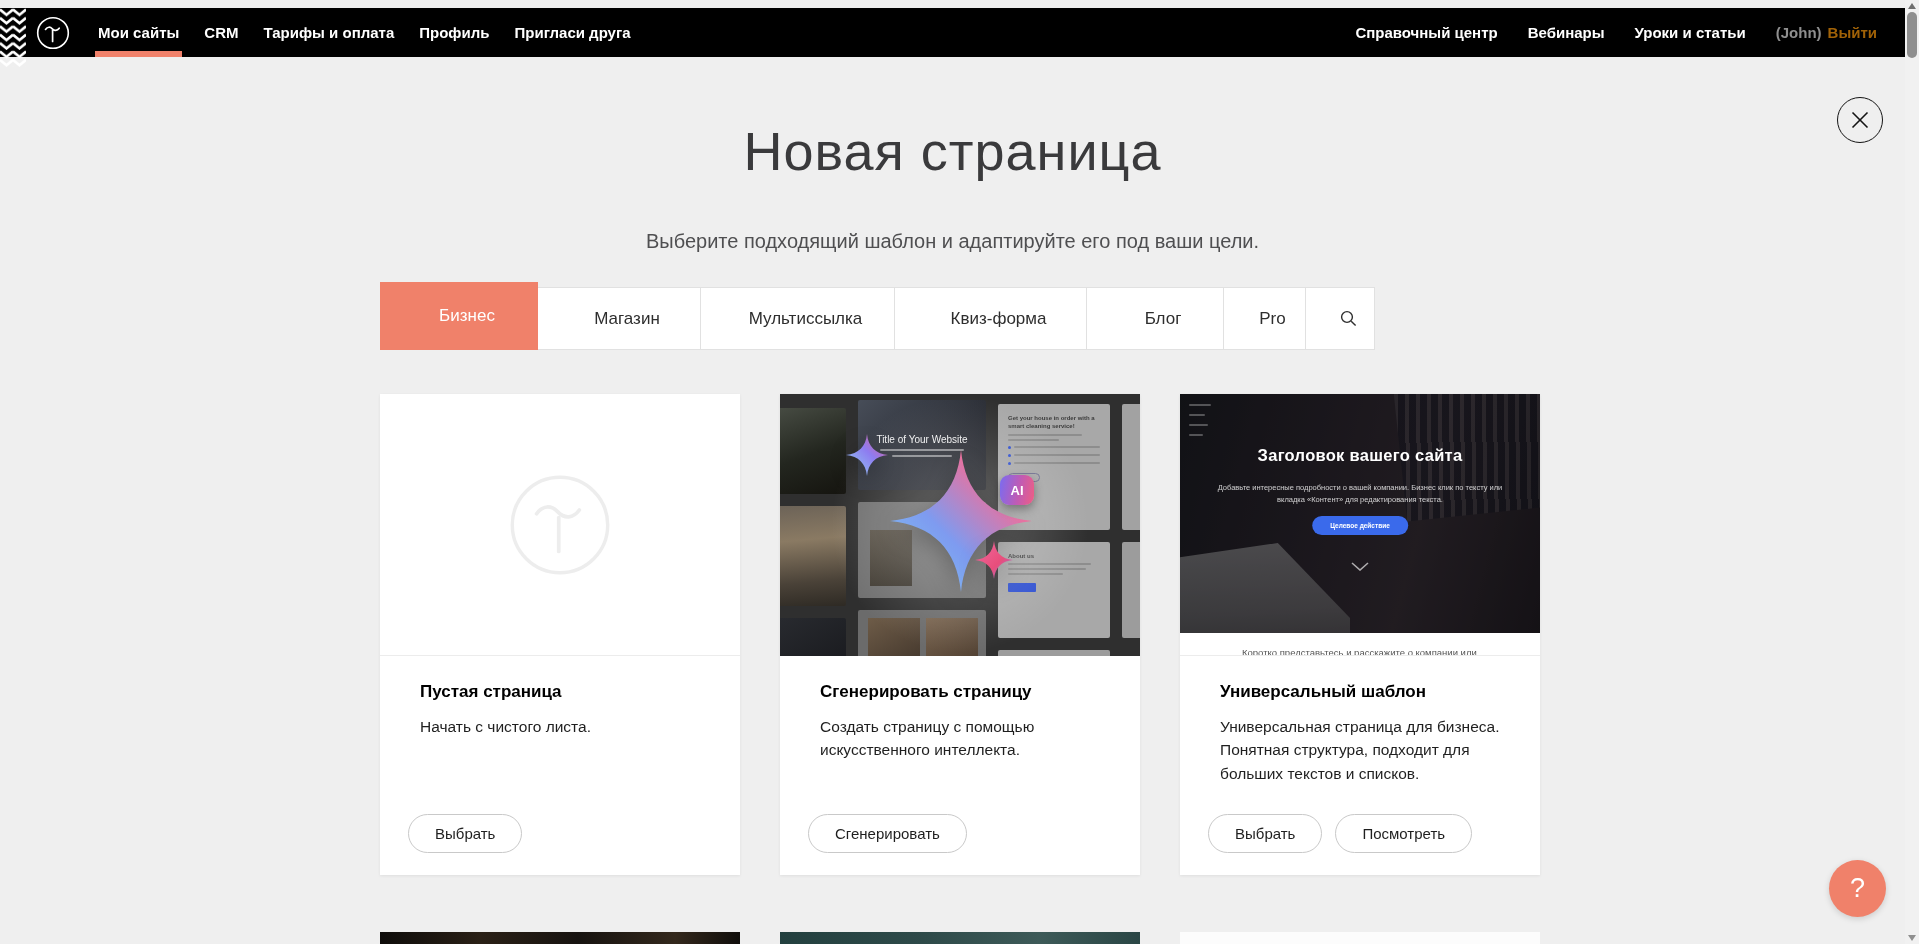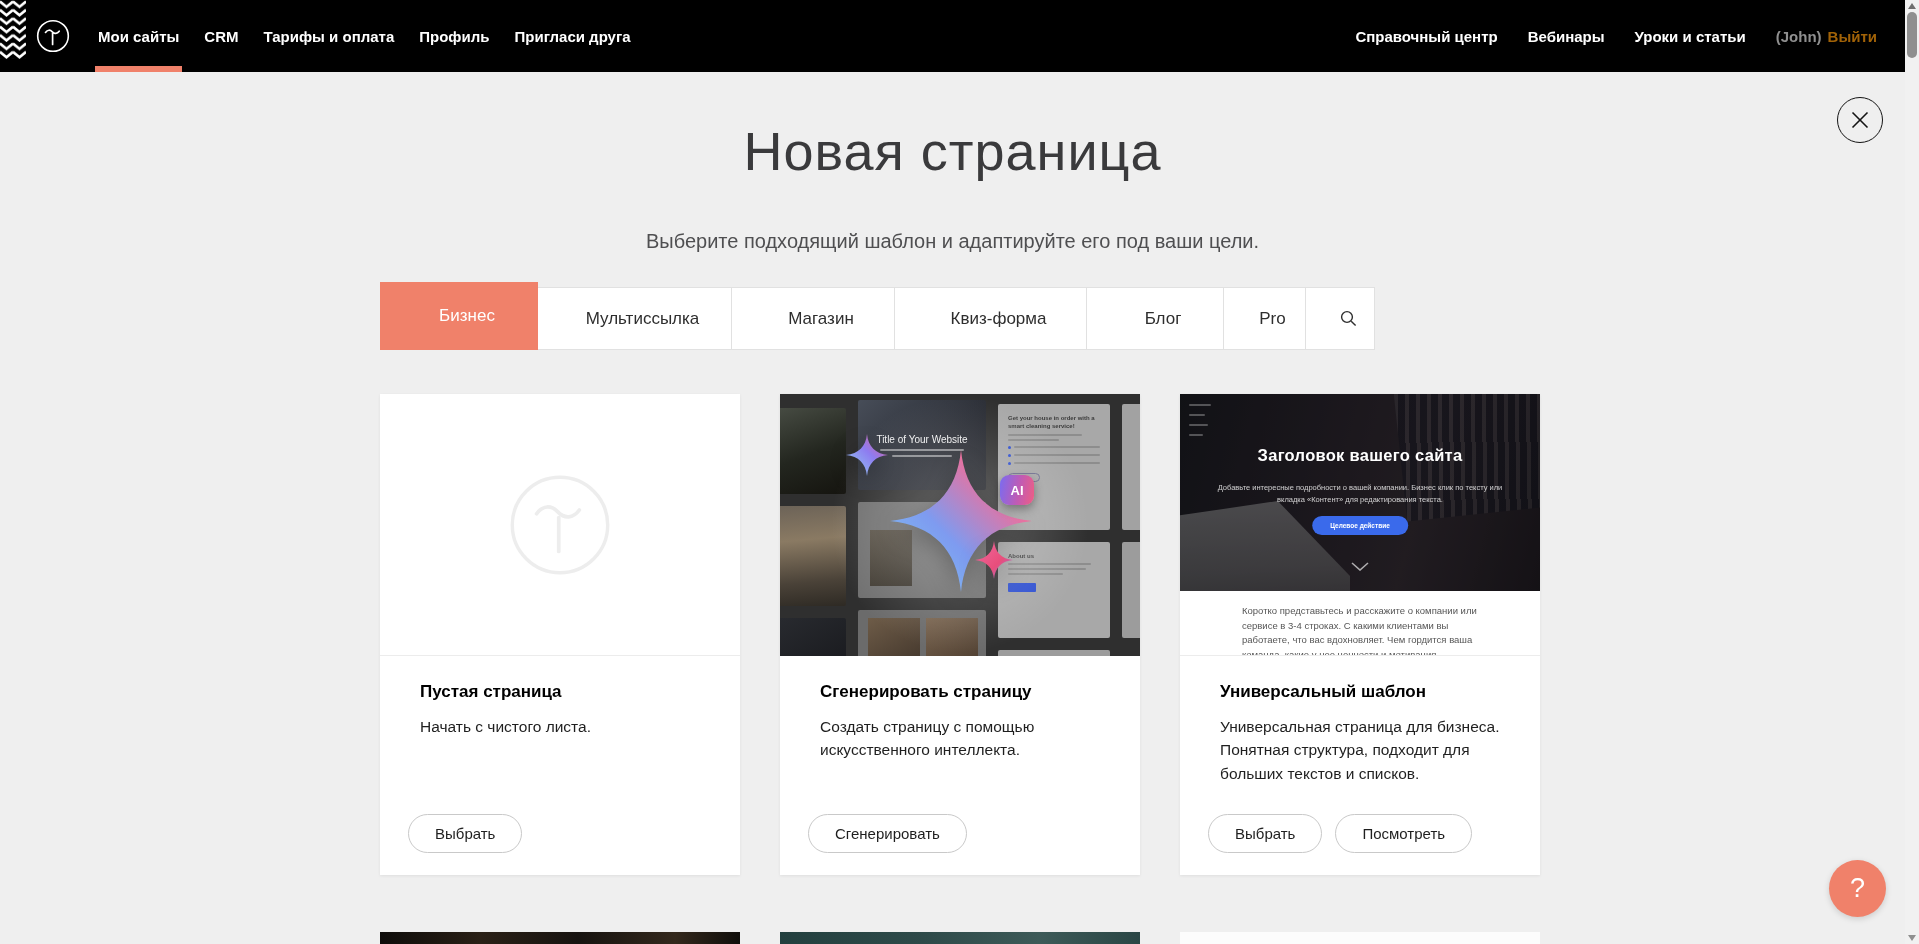--- a/index.html
+++ b/index.html
@@ -4,21 +4,21 @@
 <style>
   * { margin:0; padding:0; box-sizing:border-box; }
   html,body { width:1919px; height:944px; overflow:hidden; }
   body {
     font-family:"Liberation Sans","DejaVu Sans",sans-serif;
     background:#EFEFEF; color:#1f1f1f; position:relative;
   }
 
   
   .navbar {
-    position:absolute; left:0; top:0; width:1905px; height:72px;
+    position:absolute; left:0; top:8px; width:1905px; height:49px;
     background:#000; display:flex; align-items:stretch;
   }
   .zigzag { width:26px; height:59px; flex:0 0 26px; }
   .logo-wrap { display:flex; align-items:center; margin-left:10px; margin-right:28px; }
   .nav-left, .nav-right { display:flex; align-items:stretch; }
   .nav-left { gap:25px; }
   .nav-right { margin-left:auto; margin-right:28px; gap:30px; }
   .nav-item {
     position:relative; display:flex; align-items:center;
     color:#fff; font-size:15px; font-weight:700; cursor:pointer; white-space:nowrap;
@@ -131,21 +131,21 @@
   .ai-badge {
     position:absolute; left:220px; top:81px; width:34px; height:30px; border-radius:9px;
     background:linear-gradient(100deg,#7A6CF0 0%,#C05BB4 55%,#EF5E83 100%);
     display:flex; align-items:center; justify-content:center;
     color:#fff; font-size:13px; font-weight:700;
     box-shadow:0 4px 10px rgba(0,0,0,.35);
   }
 
   
   .hero {
-    position:relative; height:197px; overflow:hidden;
+    position:relative; height:239px; overflow:hidden;
     background:linear-gradient(105deg,#17181d 0%,#262028 35%,#332a31 65%,#1d181d 100%);
   }
   .hero .shirt {
     position:absolute; right:-10px; top:-10px; width:150px; height:130px;
     background:repeating-linear-gradient(95deg, rgba(225,225,230,.22) 0 4px, rgba(12,16,30,.75) 4px 11px);
     transform:rotate(-6deg); opacity:.55;
   }
   .hero .laptop {
     position:absolute; left:-20px; bottom:-6px; width:190px; height:96px;
     background:linear-gradient(175deg,#c2c2c2 0%,#8e8e8e 70%,#6c6c6c 100%);
@@ -233,22 +233,22 @@
     <line x1="1.5" y1="1.5" x2="16.5" y2="16.5" stroke="#141414" stroke-width="1.6"></line>
     <line x1="16.5" y1="1.5" x2="1.5" y2="16.5" stroke="#141414" stroke-width="1.6"></line>
   </svg>
 </div>
 
 <h1 class="page-title">Новая страница</h1>
 <div class="page-subtitle">Выберите подходящий шаблон и адаптируйте его под ваши цели.</div>
 
 <div class="tabs">
   <div class="tab active" style="width:158px">Бизнес</div>
+  <div class="tab" style="width:163px">Магазин</div>
   <div class="tab" style="width:194px">Мультиссылка</div>
-  <div class="tab" style="width:163px">Магазин</div>
   <div class="tab" style="width:192px">Квиз-форма</div>
   <div class="tab" style="width:137px">Блог</div>
   <div class="tab" style="width:82px">Pro</div>
   <div class="tab" style="width:69px">
     <svg width="17" height="17" viewBox="0 0 17 17">
       <circle cx="7" cy="7" r="5.4" fill="none" stroke="#2e2e2e" stroke-width="1.4"></circle>
       <line x1="11.2" y1="11.2" x2="15.6" y2="15.6" stroke="#2e2e2e" stroke-width="1.4"></line>
     </svg>
   </div>
 </div>

